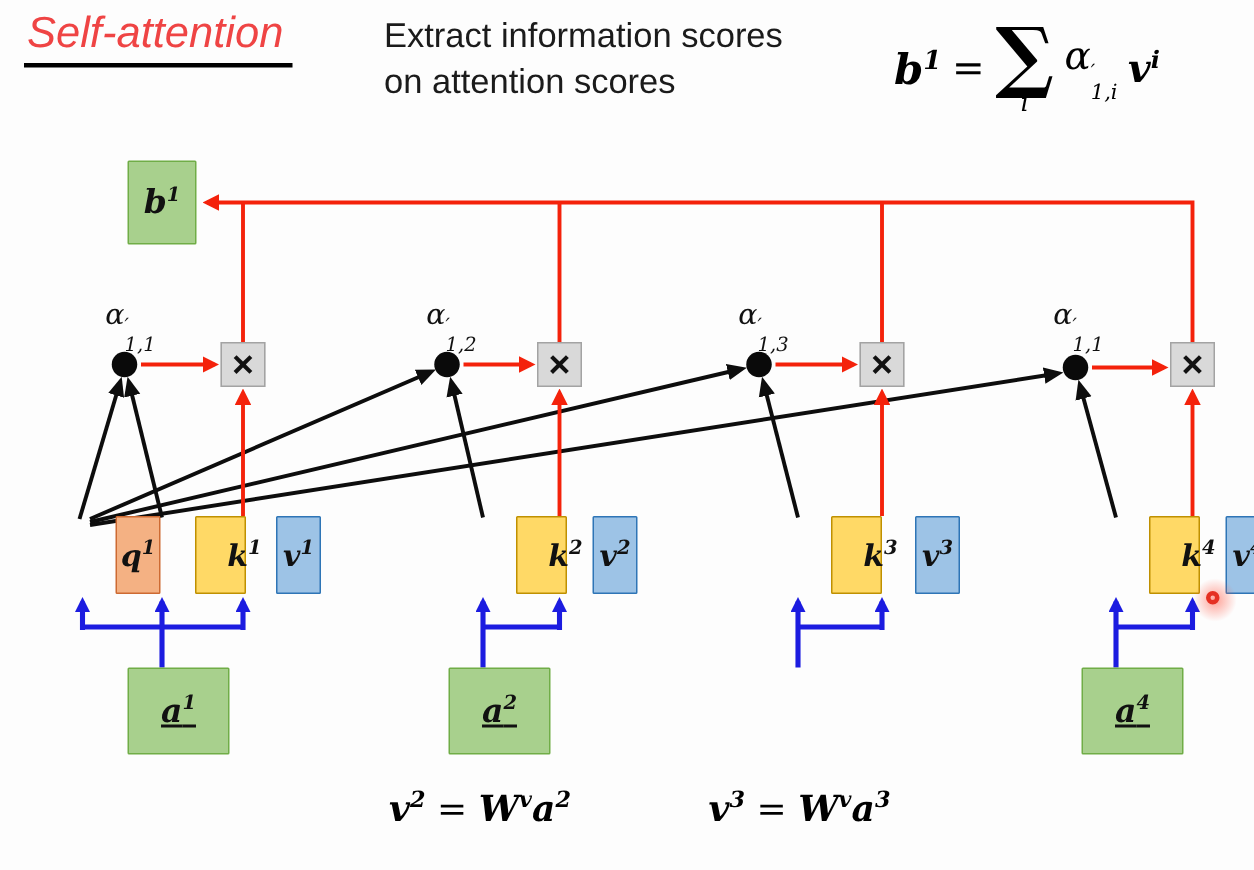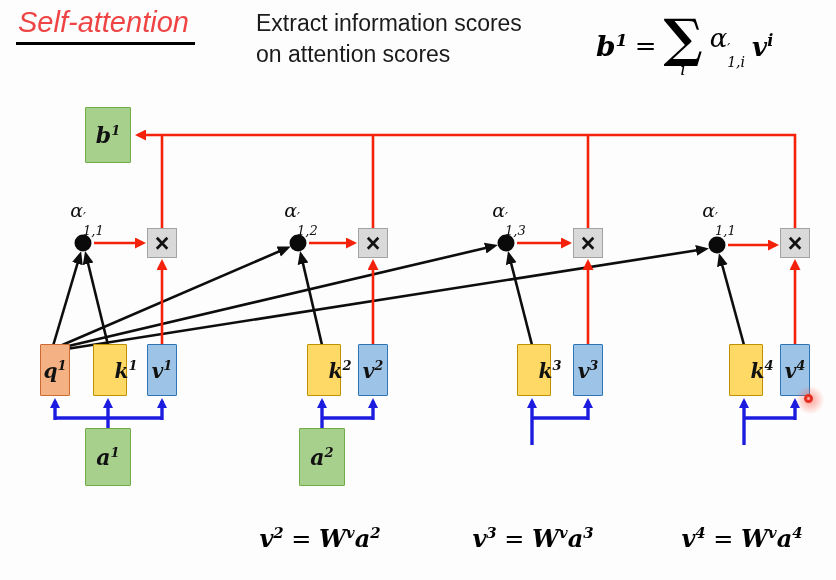--- a/index.html
+++ b/index.html
@@ -32,26 +32,26 @@
   .stack{display:inline-flex;flex-direction:column;align-items:flex-start;
          font-size:14px;line-height:1;vertical-align:-6px;}
   .stack .pr{font-size:13px;}
   sup{font-size:62%;}
   
   .node,.abox,.bbox{
     position:absolute;display:flex;align-items:center;justify-content:center;
     font-family:"DejaVu Serif",serif;font-style:italic;font-weight:bold;color:#111;
     box-sizing:border-box;border-radius:1px;
   }
-  .node{top:344px;width:30px;height:52px;font-size:20px;border:1.6px solid;}
+  .node{top:344px;width:30px;height:52px;font-size:20px;border:1.6px solid;margin-left:37px;}
   .query{background:var(--orange_fill);border-color:var(--orange_border);}
   .key{background:var(--yellow_fill);border-color:var(--yellow_border);padding-left:32px;}
   .value{background:var(--blue_fill);border-color:var(--blue_border);}
-  .abox{top:428px;width:46px;height:58px;font-size:22px;
-        background:var(--green_fill);border:1.6px solid var(--green_border);}
+  .abox{top:445px;width:68px;height:58px;font-size:22px;
+        background:var(--green_fill);border:1.6px solid var(--green_border);text-decoration:underline;}
   .bbox{left:85px;top:107px;width:46px;height:56px;font-size:22px;
         background:var(--green_fill);border:1.6px solid var(--green_border);}
   .node sup,.abox sup,.bbox sup{font-size:13px;}
   
   .times{
     position:absolute;top:228px;width:30px;height:30px;box-sizing:border-box;
     background:var(--times_fill);border:1.5px solid var(--times_border);
     display:flex;align-items:center;justify-content:center;
     font-size:25px;font-weight:900;color:#111;line-height:1;
   }
@@ -232,22 +232,24 @@
   <div class="node value" style="left:780px">
       <span><i>v</i><sup>4</sup></span>
     </div>
 
   <div class="abox" style="left:85px">
       <span><i>a</i><sup>1</sup></span>
     </div>
   <div class="abox" style="left:299px">
       <span><i>a</i><sup>2</sup></span>
     </div>
+  <div class="abox" style="left:721px">
+      <span><i>a</i><sup>4</sup></span>
+    </div>
 
   <div class="eq" style="left:320px"><i>v</i><sup>2</sup> <span>=</span> <i class="wv">W</i><sup>v</sup><i>a</i><sup>2</sup></div>
   <div class="eq" style="left:533px"><i>v</i><sup>3</sup> <span>=</span> <i class="wv">W</i><sup>v</sup><i>a</i><sup>3</sup></div>
-  <div class="eq" style="left:742px"><i>v</i><sup>4</sup> <span>=</span> <i class="wv">W</i><sup>v</sup><i>a</i><sup>4</sup></div>
 
   <div class="laser">
       <span class="ring"></span>
     </div>
 
 </div>
 
 </body></html>

